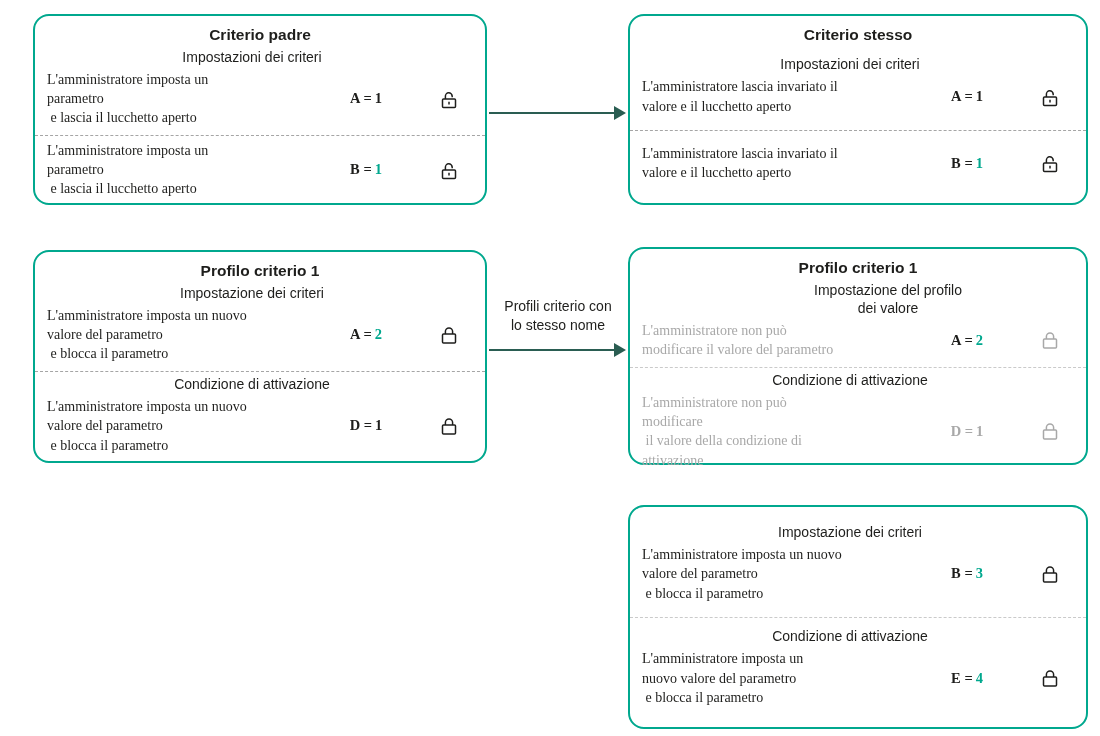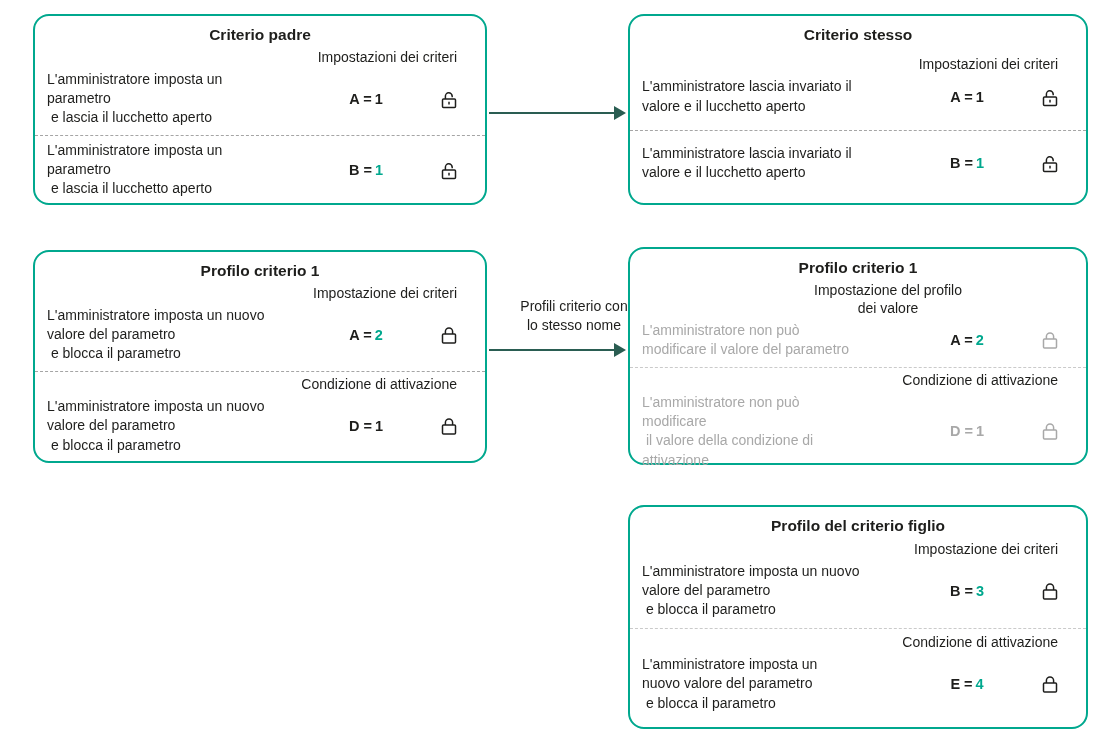--- a/index.html
+++ b/index.html
@@ -16,27 +16,27 @@
     text-align:center;font-weight:bold;font-size:15.5px;line-height:1.2;
     padding:4px 8px 0 8px;flex:0 0 auto;
   }
   .pbox-body{flex:1 1 auto;display:flex;flex-direction:column;}
   .section{
     flex:1 1 auto;display:flex;flex-direction:column;justify-content:center;
     padding:3px 0 5px 0;
   }
   .section.divided{border-top:1px dashed #a5a5a5;}
   .sec-header{
-    text-align:right;font-size:14px;line-height:1.3;padding:0 28px 2px 12px;
+    text-align:center;font-size:14px;line-height:1.3;padding:0 28px 2px 12px;
   }
   .sec-header.centered{
     text-align:center;white-space:pre-line;width:340px;
     margin-left:auto;margin-right:28px;padding:0 0 2px 0;box-sizing:border-box;
   }
-  .sec-row{display:flex;align-items:center;padding:2px 8px 2px 12px;}
+  .sec-row{display:flex;align-items:center;padding:2px 8px 2px 12px;font-family:Liberation Serif, serif;}
   .desc{
     flex:1 1 auto;font-size:14px;line-height:1.38;white-space:pre-line;
   }
   .value{
     flex:0 0 110px;text-align:center;font-weight:bold;font-size:14.5px;white-space:nowrap;
   }
   .value .num{margin-left:3px;}
   .lockcol{flex:0 0 56px;display:flex;justify-content:center;align-items:center;}
   .lockcol svg{display:block;}
   .arrow{position:absolute;height:16px;display:flex;align-items:center;}
@@ -211,21 +211,20 @@
               <path d="M7.4 10 V7.6 A3.6 3.6 0 0 1 14.6 7.6 V10"></path>
               <rect x="4.5" y="10" width="13" height="9" rx="1"></rect>
             </svg>
           </div>
         </div>
       </div>
     </div>
   </div>
 
   <div class="pbox" style="left: 628px; top: 505px; width: 460px; height: 224px; border-color: rgb(0, 168, 142);">
-    <div class="pbox-title">Profilo del criterio figlio</div>
     <div class="pbox-body">
       <div class="section">
         <div class="sec-header">Impostazione dei criteri</div>
         <div class="sec-row">
           <div class="desc">L'amministratore imposta un nuovo
 valore del parametro
 &nbsp;e blocca il parametro</div>
           <div class="value">
             <span style="color: rgb(30, 30, 28);">B =</span><span class="num" style="color: rgb(0, 168, 142);">3</span>
           </div>
@@ -255,20 +254,20 @@
         </div>
       </div>
     </div>
   </div>
 
   <div class="arrow" style="left:489px;top:105px;width:137px">
     <div class="arrow-line" style="background: rgb(42, 93, 82);"></div>
     <div class="arrow-head" style="border-left-color: rgb(42, 93, 82);"></div>
   </div>
 
-  <div class="arrow-label" style="left:496px;top:297px;width:156px">Profili criterio con
+  <div class="arrow-label" style="left:480px;top:297px;width:156px">Profili criterio con
 lo stesso nome</div>
   <div class="arrow" style="left:489px;top:342px;width:137px">
     <div class="arrow-line" style="background: rgb(42, 93, 82);"></div>
     <div class="arrow-head" style="border-left-color: rgb(42, 93, 82);"></div>
   </div>
 
 </div>
 
 </body></html>

